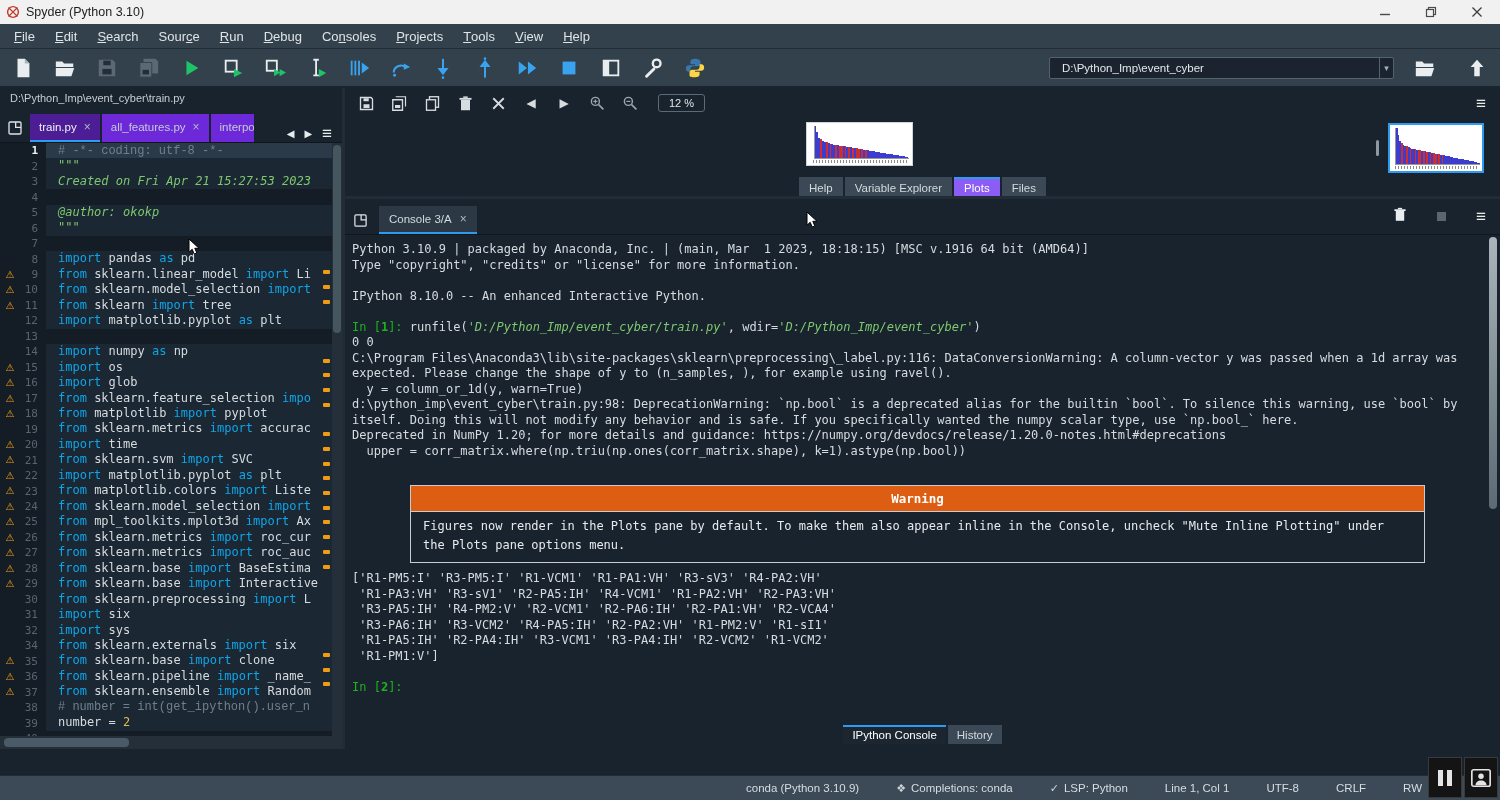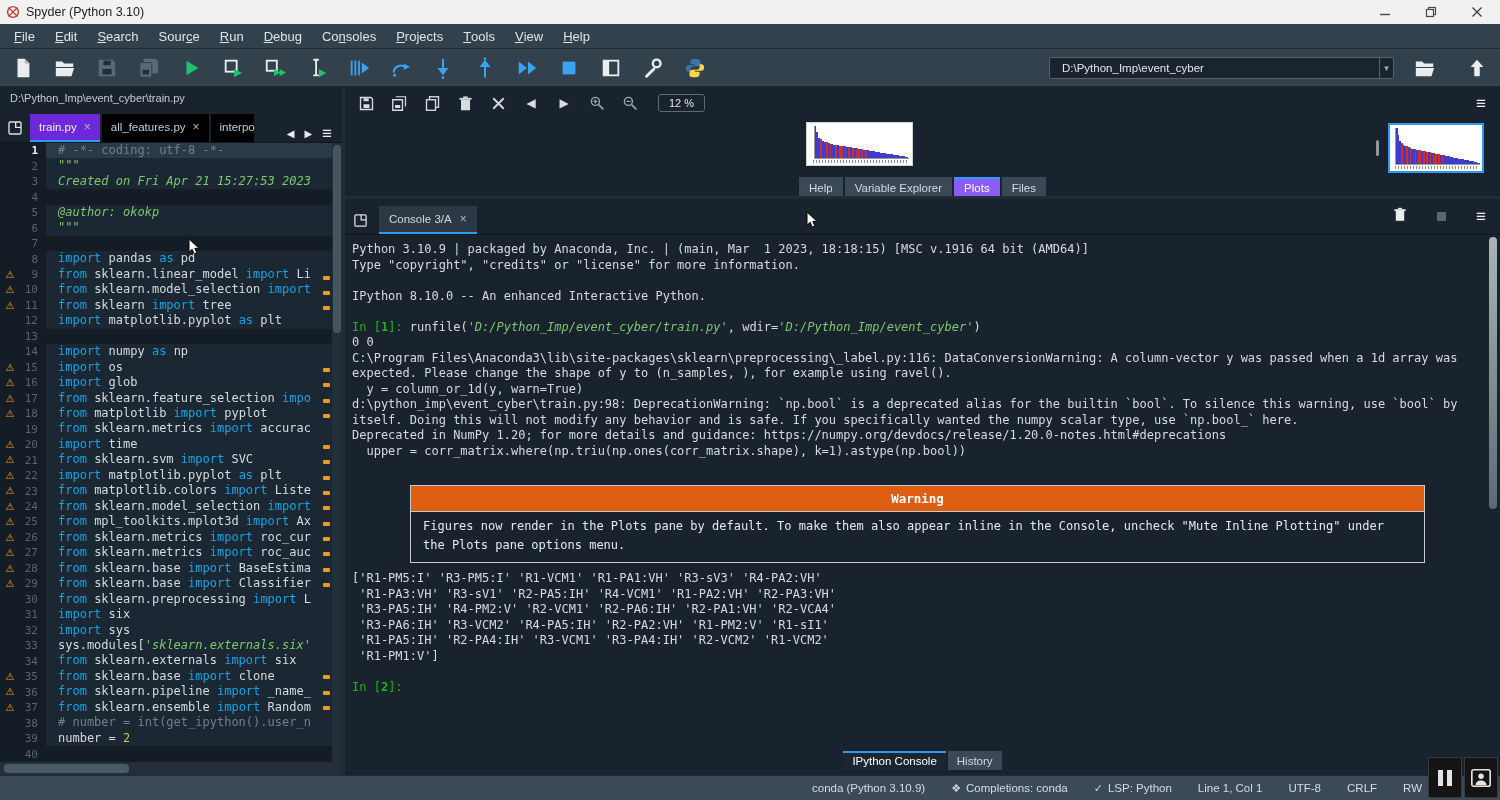--- a/index.html
+++ b/index.html
@@ -26,36 +26,36 @@
   .pathbox .pathval{flex:1;padding:0 12px;white-space:nowrap;overflow:hidden;}
   .pathbox .dd{width:14px;height:100%;border-left:1px solid #54626e;display:flex;align-items:center;justify-content:center;color:#9fb0ba;font-size:9px;}
   
   .main{flex:1;display:flex;min-height:0;}
   
   .editor-panel{width:345px;flex:0 0 auto;display:flex;flex-direction:column;background:#141d26;border-right:3px solid #222c36;position:relative;}
   .breadcrumb{height:20px;font-size:11px;color:#c6cdd3;padding:4px 10px 0;background:#19232D;white-space:nowrap;overflow:hidden;}
   .edit-tabbar{height:35px;background:#19232D;display:flex;align-items:flex-end;border-bottom:1px solid #10161d;}
   .ftool{width:30px;height:28px;display:flex;align-items:center;justify-content:center;flex:0 0 auto;}
   .etabs{display:flex;max-width:224px;overflow:hidden;height:28px;}
-  .etab{display:flex;align-items:center;background:#000000;color:#c3ccd3;font-size:11.5px;padding:0 9px;margin-right:2px;white-space:nowrap;height:28px;border-bottom:2px solid transparent;}
-  .etab.active{background:#6d28d9;color:#eef2f5;border-bottom:2px solid #2d9cf0;}
+  .etab{display:flex;align-items:center;background:#6d28d9;color:#c3ccd3;font-size:11.5px;padding:0 9px;margin-right:2px;white-space:nowrap;height:28px;border-bottom:2px solid transparent;}
+  .etab.active{background:#4c1d95;color:#eef2f5;border-bottom:2px solid #2d9cf0;}
   .tclose{margin-left:7px;font-size:12px;color:#aeb8c0;}
   .tclose:empty{display:none;}
   .tabnav{display:flex;align-items:center;margin-left:auto;gap:10px;padding-right:10px;color:#e6ebee;}
   .navarrow{font-size:10px;}
   .hamb{font-size:17px;line-height:1;color:#e6ebee;}
   
   .code-area{flex:1;position:relative;overflow:hidden;background:#141d26;}
   .cl{display:flex;height:15.48px;align-items:center;}
   .cl .warn{width:20px;text-align:center;font-size:10px;color:#ef9b13;line-height:15.48px;flex:0 0 auto;}
   .cl .lnum{width:26px;text-align:right;padding-right:8px;color:#57656f;font-size:11px;font-family:"DejaVu Sans Mono",monospace;flex:0 0 auto;}
   .cl .ltext{flex:1;background:#1b2732;padding-left:12px;font-family:"DejaVu Sans Mono",monospace;font-size:12px;line-height:15.48px;white-space:pre;overflow:hidden;}
   .cl.cur .ltext{background:#2b3a48;}
   .cl.cur .lnum{color:#f0f4f7;font-weight:bold;}
-  .kw{color:#0ea5e9;} .w{color:#d6dbe0;} .s{color:#7ec96f;font-style:italic;} .c{color:#70808d;} .n{color:#e2bf4a;}
+  .kw{color:#0ea5e9;} .w{color:#d6dbe0;} .s{color:#7ec96f;font-style:italic;} .c{color:#70808d;font-family:Liberation Mono, monospace;} .n{color:#e2bf4a;}
   .flag-col{position:absolute;top:2px;bottom:2px;right:11px;width:8px;}
   .flag-col div{position:absolute;left:0;width:7px;height:4px;background:#ef9b13;border-radius:1px;}
   .vscroll{position:absolute;top:0;bottom:0;right:0;width:10px;background:#242f3a;}
   .vscroll .thumb{position:absolute;top:2px;left:1px;width:8px;height:188px;background:#46565f;border-radius:4px;}
   .hscroll{height:13px;background:#242f3a;position:relative;flex:0 0 auto;}
   .hscroll .thumb{position:absolute;top:2px;left:4px;width:125px;height:9px;background:#4a5a66;border-radius:4px;}
   
   .right-col{flex:1;display:flex;flex-direction:column;min-width:0;}
   .plots-pane{height:111px;flex:0 0 auto;display:flex;flex-direction:column;background:#19232D;border-bottom:3px solid #222c36;}
   .plots-toolbar{height:30px;display:flex;align-items:center;padding-left:12px;gap:15px;}
@@ -86,21 +86,21 @@
   .con-line{height:15.5px;line-height:15.5px;white-space:pre;}
   .g{color:#1db31d;} .gb{color:#1db31d;font-weight:bold;}
   .warn-box{margin:26px 75px 8px 58px;border:1px solid #c8cdd2;}
   .warn-head{background:#dd5e12;color:#fff;font-weight:bold;font-size:12.5px;text-align:center;padding:5px 0;font-family:"DejaVu Sans Mono",monospace;border-bottom:1px solid #c8cdd2;}
   .warn-body{color:#e6eaed;font-size:12px;line-height:19px;padding:5px 12px 7px;}
   .console-vscroll{position:absolute;right:3px;top:38px;width:8px;height:272px;background:linear-gradient(#aab4ba,#5c6a73);border-radius:4px;}
   .console-bottom{height:24px;display:flex;justify-content:center;gap:2px;align-items:flex-start;flex:0 0 auto;}
   .btab{font-size:11.5px;color:#d3dade;background:#3a4955;padding:2px 9px 3px;border-top:2px solid transparent;}
   .btab.active{background:#1b2631;border-top:2px solid #2d9cf0;color:#fff;}
   
-  .statusbar{height:25px;background:#3b4a56;border-top:1px solid #222c36;display:flex;align-items:center;justify-content:flex-end;gap:26px;padding-right:78px;flex:0 0 auto;}
+  .statusbar{height:25px;background:#3b4a56;border-top:1px solid #222c36;display:flex;align-items:center;justify-content:flex-end;gap:37px;padding-right:78px;flex:0 0 auto;margin-top:26px;}
   .sitem{font-size:11.5px;color:#d6dde1;display:flex;align-items:center;gap:5px;white-space:nowrap;}
   .sico:empty{display:none;}
   .sico{font-size:11px;color:#cfd6da;}
   
   .overlay-btns{position:absolute;right:2px;bottom:2px;display:flex;gap:2px;z-index:30;}
   .obtn{width:34px;height:41px;background:#141414;border:1px solid #3a3a3a;display:flex;align-items:center;justify-content:center;}
   .pausebars{display:flex;gap:4px;}
   .pausebars i{width:5px;height:16px;background:#e4e4e4;display:block;}
   
   .cursor{position:absolute;z-index:40;}
@@ -534,46 +534,41 @@
 
           <div class="cl">
             <span class="warn">⚠</span>
             <span class="lnum">28</span>
             <span class="ltext"><span class="kw">from </span><span class="w">sklearn.base </span><span class="kw">import </span><span class="w">BaseEstima</span></span>
           </div>
 
           <div class="cl">
             <span class="warn">⚠</span>
             <span class="lnum">29</span>
-            <span class="ltext"><span class="kw">from </span><span class="w">sklearn.base </span><span class="kw">import </span><span class="w">Classifier</span></span>
+            <span class="ltext"><span class="kw">from </span><span class="w">sklearn.base </span><span class="kw">import </span><span class="w">Interactive</span></span>
           </div>
 
           <div class="cl">
             <span class="warn" style="visibility: hidden;">⚠</span>
             <span class="lnum">30</span>
             <span class="ltext"><span class="kw">from </span><span class="w">sklearn.preprocessing </span><span class="kw">import </span><span class="w">L</span></span>
           </div>
 
           <div class="cl">
             <span class="warn" style="visibility: hidden;">⚠</span>
             <span class="lnum">31</span>
             <span class="ltext"><span class="kw">import </span><span class="w">six</span></span>
           </div>
 
           <div class="cl">
             <span class="warn" style="visibility: hidden;">⚠</span>
             <span class="lnum">32</span>
             <span class="ltext"><span class="kw">import </span><span class="w">sys</span></span>
           </div>
 
-          <div class="cl">
-            <span class="warn" style="visibility: hidden;">⚠</span>
-            <span class="lnum">33</span>
-            <span class="ltext"><span class="w">sys.modules[</span><span class="s">'sklearn.externals.six'</span></span>
-          </div>
 
           <div class="cl">
             <span class="warn" style="visibility: hidden;">⚠</span>
             <span class="lnum">34</span>
             <span class="ltext"><span class="kw">from </span><span class="w">sklearn.externals </span><span class="kw">import </span><span class="w">six</span></span>
           </div>
 
           <div class="cl">
             <span class="warn">⚠</span>
             <span class="lnum">35</span>

